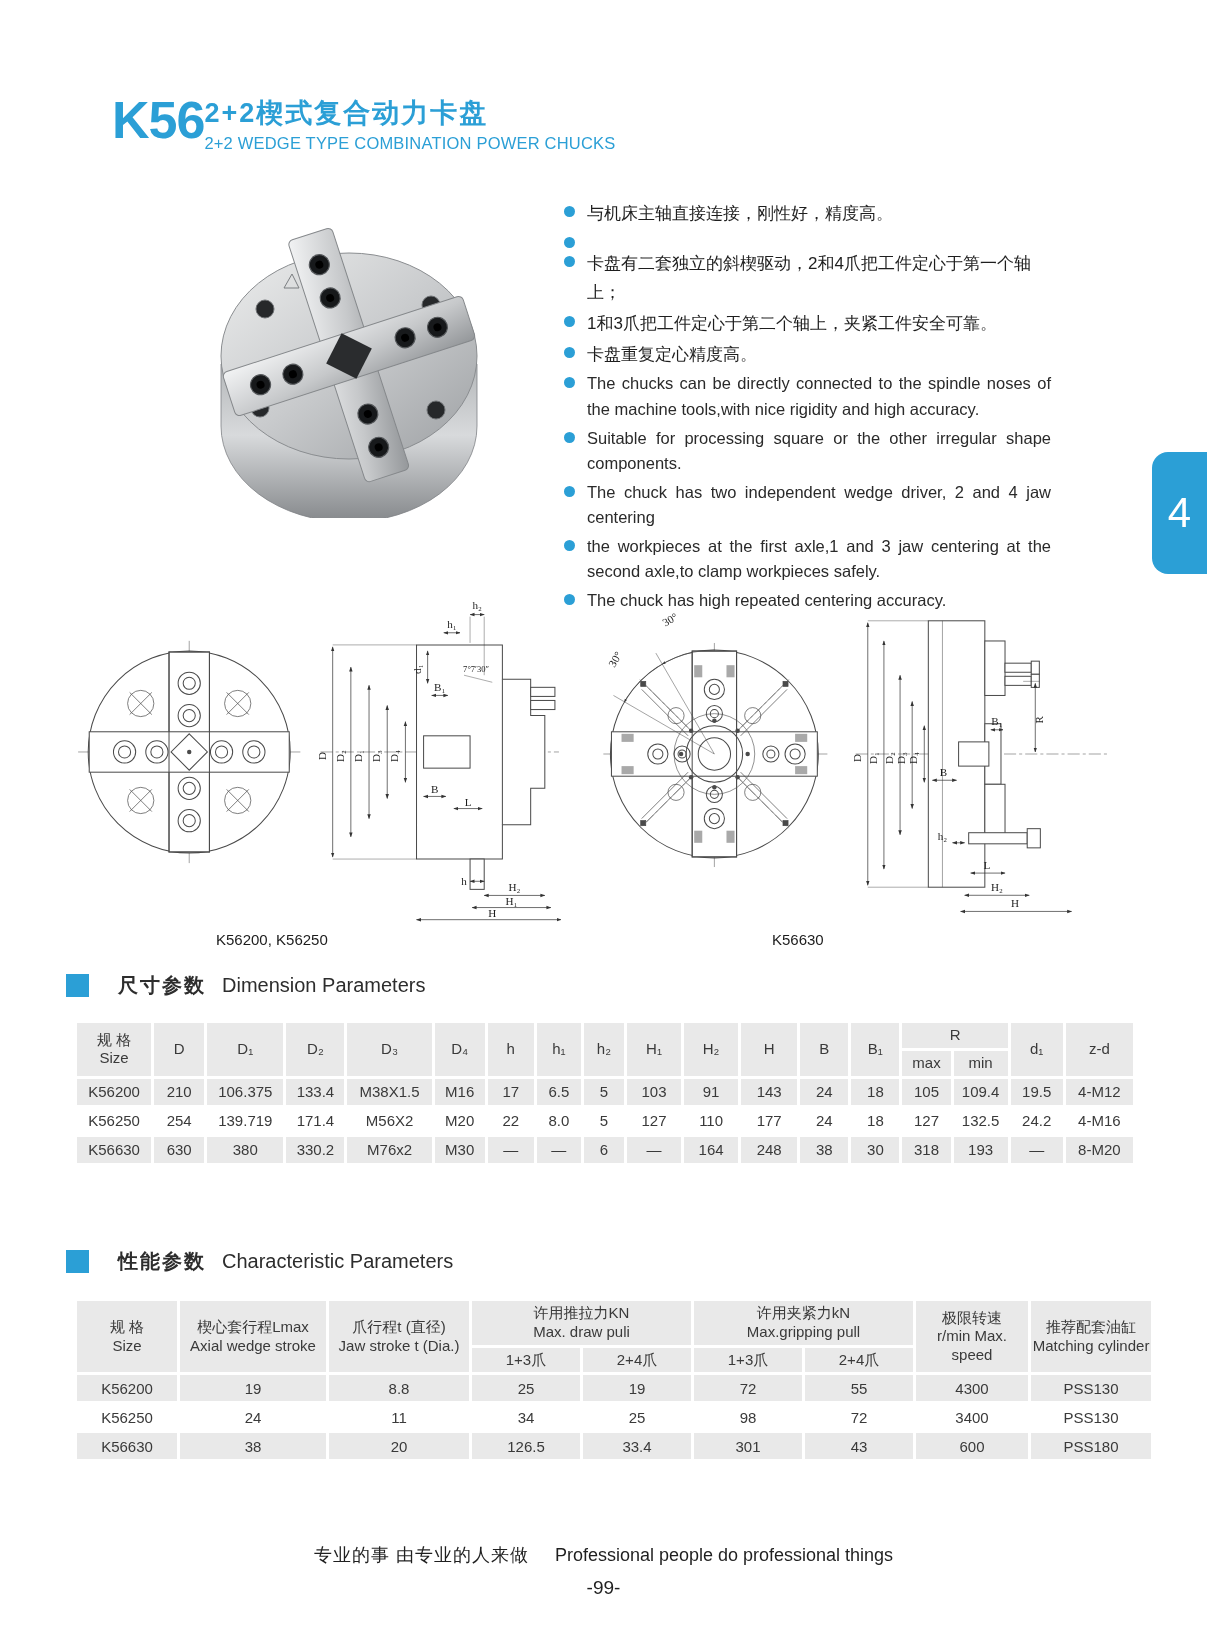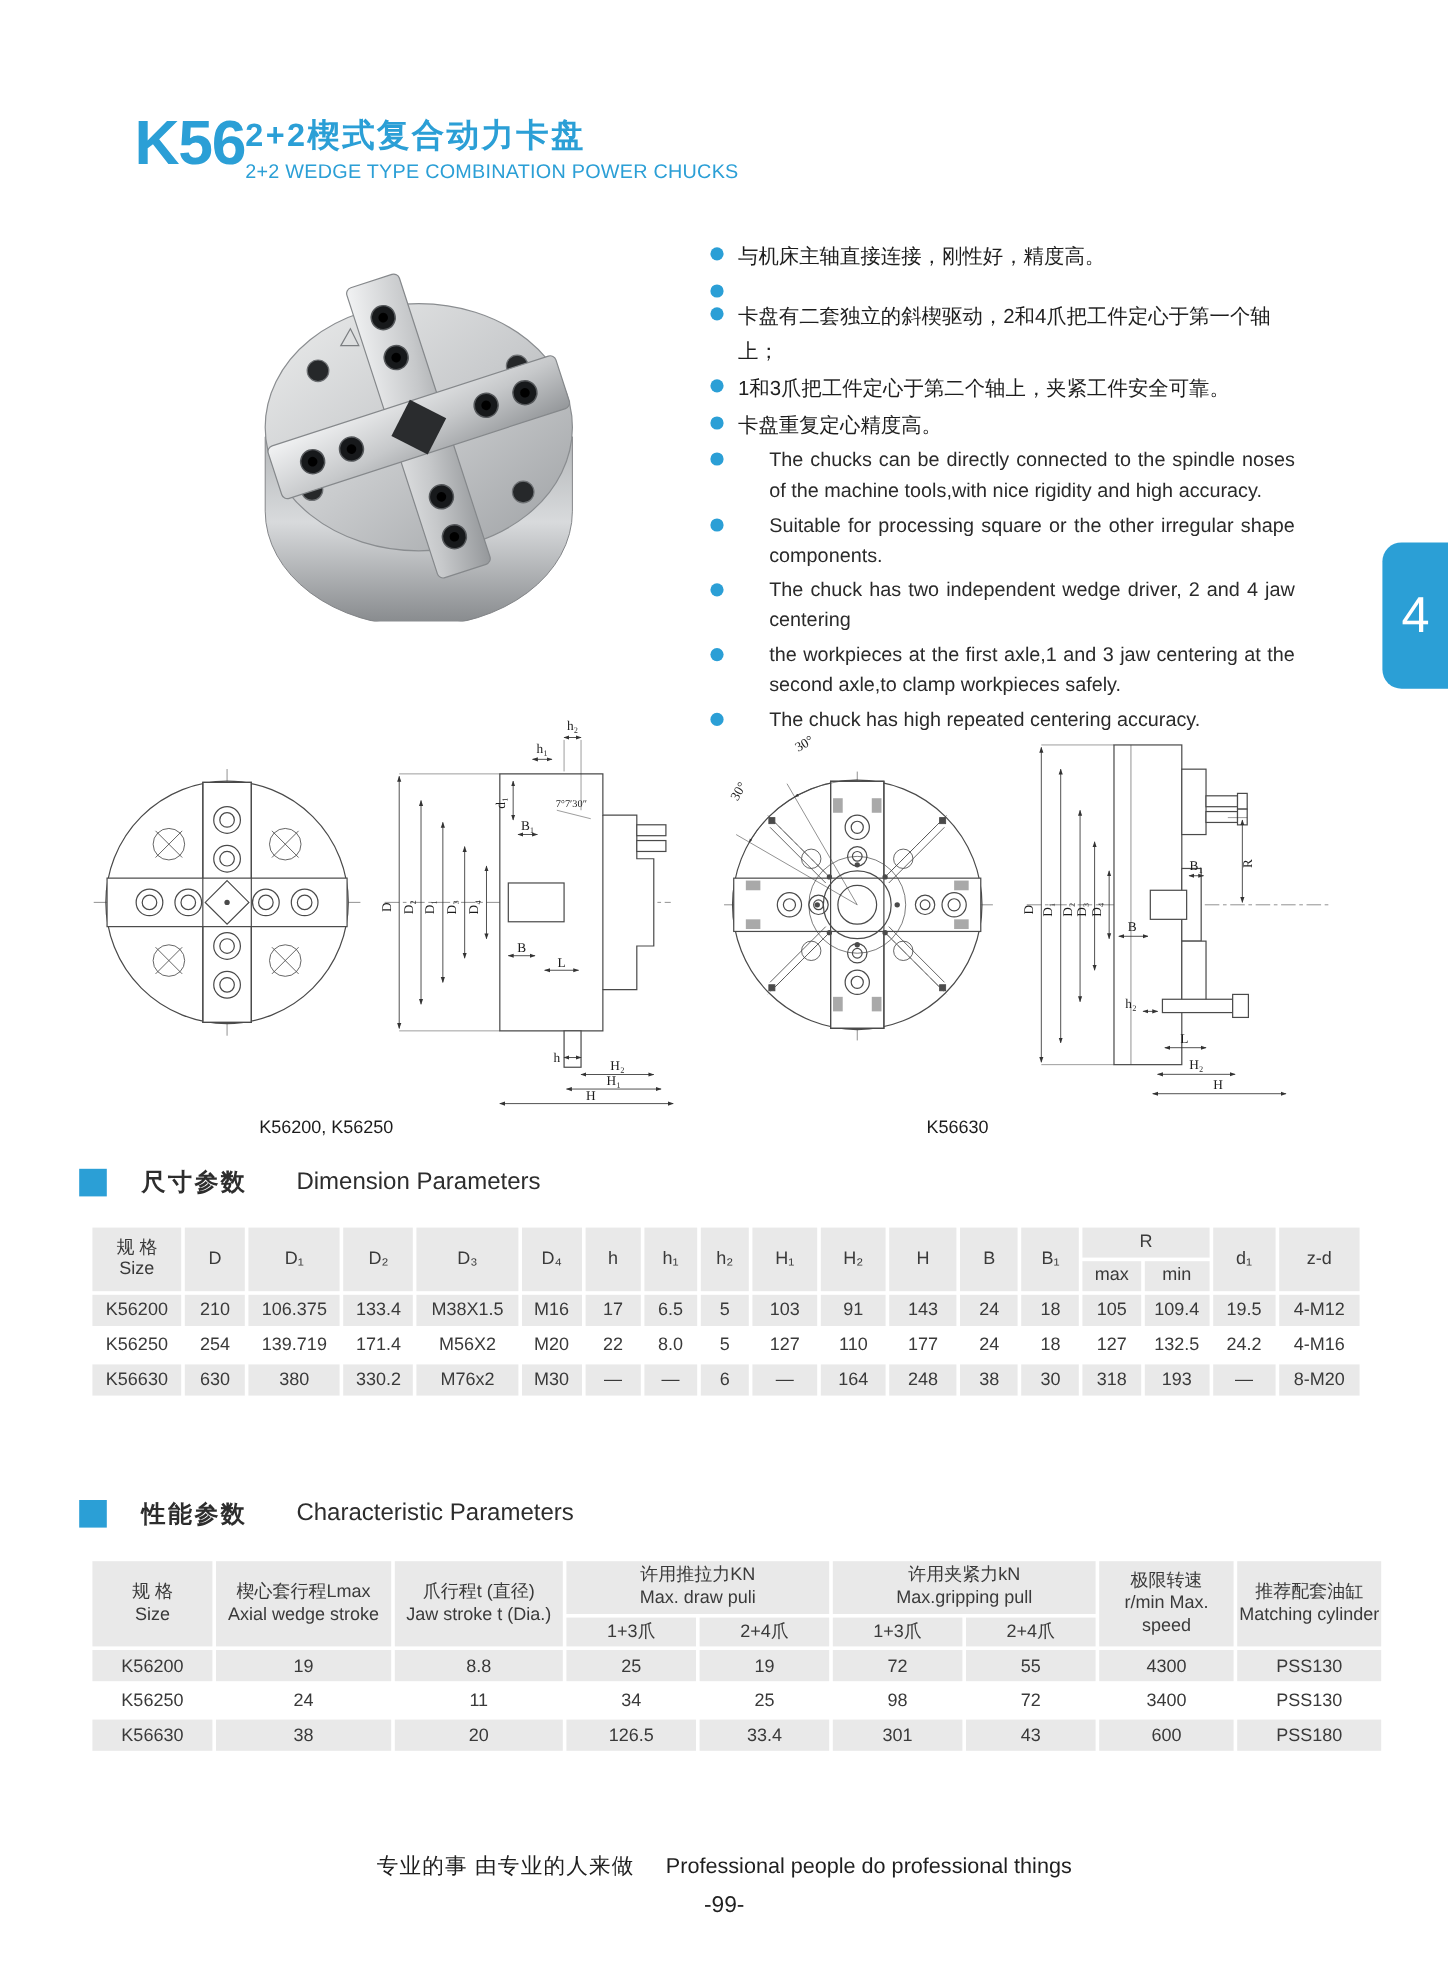--- a/index.html
+++ b/index.html
@@ -11,48 +11,48 @@
   .header{position:absolute;left:112px;top:96px;display:flex;align-items:flex-start;}
   .model{color:var(--accent);font-size:52px;font-weight:bold;line-height:0.95;letter-spacing:-1px;}
   .titles{padding-top:2px;}
   .title-cn{color:var(--accent);font-size:27px;font-weight:bold;letter-spacing:2px;line-height:1.15;}
   .title-en{color:var(--accent);font-size:16.5px;margin-top:5px;letter-spacing:0.2px;}
 
   
   .photo{position:absolute;left:168px;top:196px;width:362px;height:322px;}
 
   
-  .features{position:absolute;left:592px;top:200px;width:487px;}
+  .features{position:absolute;left:564px;top:200px;width:487px;}
   .features ul{list-style:none;margin:0;padding:0;}
   .features li{display:flex;margin-bottom:8px;}
   .dot{flex:none;width:11px;height:11px;border-radius:50%;background:var(--accent);margin:6px 12px 0 0;}
   .f-cn li{font-size:17px;color:#1e1e1e;line-height:1.7;margin-bottom:2px;}
   .f-en{margin-top:16px;}
-  .f-en li{font-size:16.5px;color:#2a2a2a;line-height:1.55;margin-bottom:3px;gap:26px;}
+  .f-en li{font-size:16.5px;color:#2a2a2a;line-height:1.55;margin-bottom:3px;}
   .f-en .txt{text-align:justify;}
 
   
   .side-tab{position:absolute;right:0;top:452px;width:55px;height:122px;background:var(--accent);
             border-radius:16px 0 0 16px;color:#fff;font-size:42px;display:flex;
             align-items:center;justify-content:center;}
 
   
   .drawings{position:absolute;left:68px;top:580px;width:1078px;height:348px;display:flex;}
   .drawings svg{display:block;}
   .caption{position:absolute;font-family:Liberation Sans, sans-serif;font-size:15px;color:#1c1c1c;}
   .caption-left{left:216px;top:931px;}
   .caption-right{left:772px;top:931px;}
   .cad text{font-family:"Liberation Serif",serif;font-size:11px;fill:#1c1c1c;}
   .cad .ang{font-size:8.5px;}
 
   
   .section-heading{position:absolute;left:66px;display:flex;align-items:center;}
   .sq{width:23px;height:23px;background:var(--accent);margin-right:29px;}
   .h-cn{font-size:20px;font-weight:bold;color:#2d2d2d;letter-spacing:2px;margin-right:16px;}
-  .h-en{font-size:20px;color:#2d2d2d;margin-left:25px;}
+  .h-en{font-size:20px;color:#2d2d2d;}
   #dim-heading{top:972px;}
   #char-heading{top:1248px;}
 
   
   .table-wrap{position:absolute;left:74px;width:1062px;}
   #dim-table-wrap{top:1020px;}
   #char-table-wrap{top:1298px;}
   table{width:100%;border-collapse:separate;border-spacing:3px;table-layout:fixed;}
   th,td{background:var(--cellbg);text-align:center;vertical-align:middle;font-weight:normal;
         color:#3a3a3a;font-size:15px;padding:2px 1px;}

